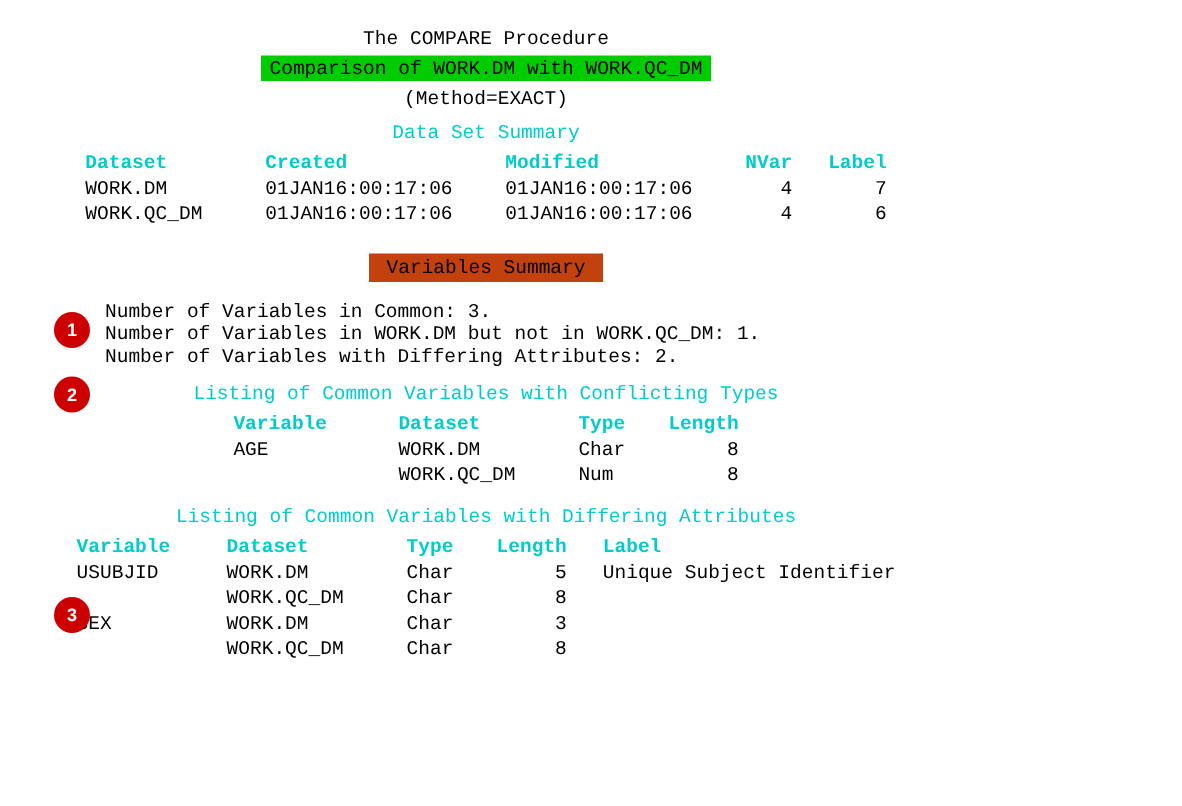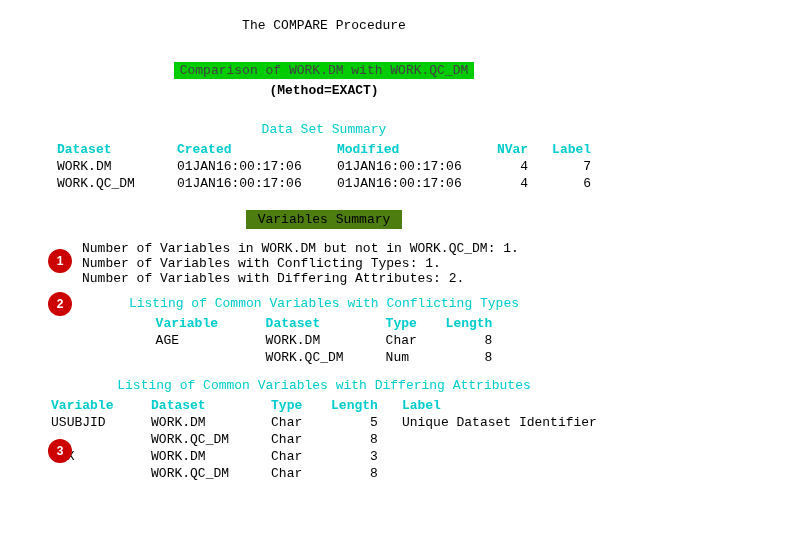--- a/index.html
+++ b/index.html
@@ -8,54 +8,53 @@
       font-family: 'Courier New', Courier, monospace;
       font-size: 13px;
       color: #000000;
       width: 788px;
       min-height: 537px;
       padding: 10px 0;
     }
 
     .page-content {
       width: 648px;
-      padding: 8px 32px;
+      padding: 8px 20px;
     }
 
     .title-line {
       text-align: center;
       color: #000000;
       font-size: 13px;
       margin-bottom: 2px;
     }
 
     .highlight-green {
       background-color: #00cc00;
-      color: #404040;
+      color: #000000;
       display: inline-block;
       padding: 1px 6px;
-      margin-top: 25px;
     }
 
     .section-header-green {
-      background-color: #4d7c0f;
+      background-color: #c2410c;
       color: #000000;
       display: inline-block;
       padding: 2px 12px;
       margin: 8px 0 6px 0;
     }
 
     .cyan-text {
       color: #00cccc;
     }
 
     .section-title {
       color: #00cccc;
       text-align: center;
-      margin: 24px 0 6px 0;
+      margin: 8px 0 6px 0;
     }
 
     .annotation-circle {
       display: inline-flex;
       align-items: center;
       justify-content: center;
       width: 24px;
       height: 24px;
       border-radius: 50%;
       background-color: #cc0000;
@@ -94,21 +93,21 @@
     table.data-table th {
       color: #00cccc;
     }
 
     .conflicting-section {
       position: relative;
       margin-bottom: 12px;
     }
 
     .mb4 { margin-bottom: 4px; }
-    .mb8 { margin-bottom: 8px; font-weight: bold; }
+    .mb8 { margin-bottom: 8px; }
   </style>
 </head>
 <body>
 
 <div class="page-content">
 
   <div class="title-line mb4">
     <span>The COMPARE Procedure</span>
   </div>
   <div class="title-line mb4">
@@ -154,22 +153,22 @@
 
   <div style="text-align:center; margin-bottom:6px;">
     <span class="section-header-green">Variables Summary</span>
   </div>
 
   <div class="annotated-section">
     <div class="annotation-circle annotation-1">
       <span>1</span>
     </div>
     <div id="variables-summary-lines">
+        <div>Number of Variables in Common: 3.</div>
         <div>Number of Variables in WORK.DM but not in WORK.QC_DM: 1.</div>
-        <div>Number of Variables with Conflicting Types: 1.</div>
         <div>Number of Variables with Differing Attributes: 2.</div>
       </div>
   </div>
 
   <div class="conflicting-section">
     <div style="text-align:center; position:relative;">
       <span class="cyan-text">Listing of Common Variables with Conflicting Types</span>
       <span class="annotation-circle" style="position:absolute; right:108px; top:-4px; display:inline-flex;">
         <span>2</span>
       </span>
@@ -220,21 +219,21 @@
               <th style="min-width:60px;">Length</th>
               <th style="min-width:200px;">Label</th>
             </tr>
           </thead>
           <tbody id="differing-attributes-tbody">
               <tr>
     <td>USUBJID</td>
     <td>WORK.DM</td>
     <td>Char</td>
     <td style="text-align:right;">5</td>
-    <td>Unique Dataset Identifier</td>
+    <td>Unique Subject Identifier</td>
   </tr>
               <tr>
     <td></td>
     <td>WORK.QC_DM</td>
     <td>Char</td>
     <td style="text-align:right;">8</td>
     <td></td>
   </tr>
               <tr>
     <td>SEX</td>

